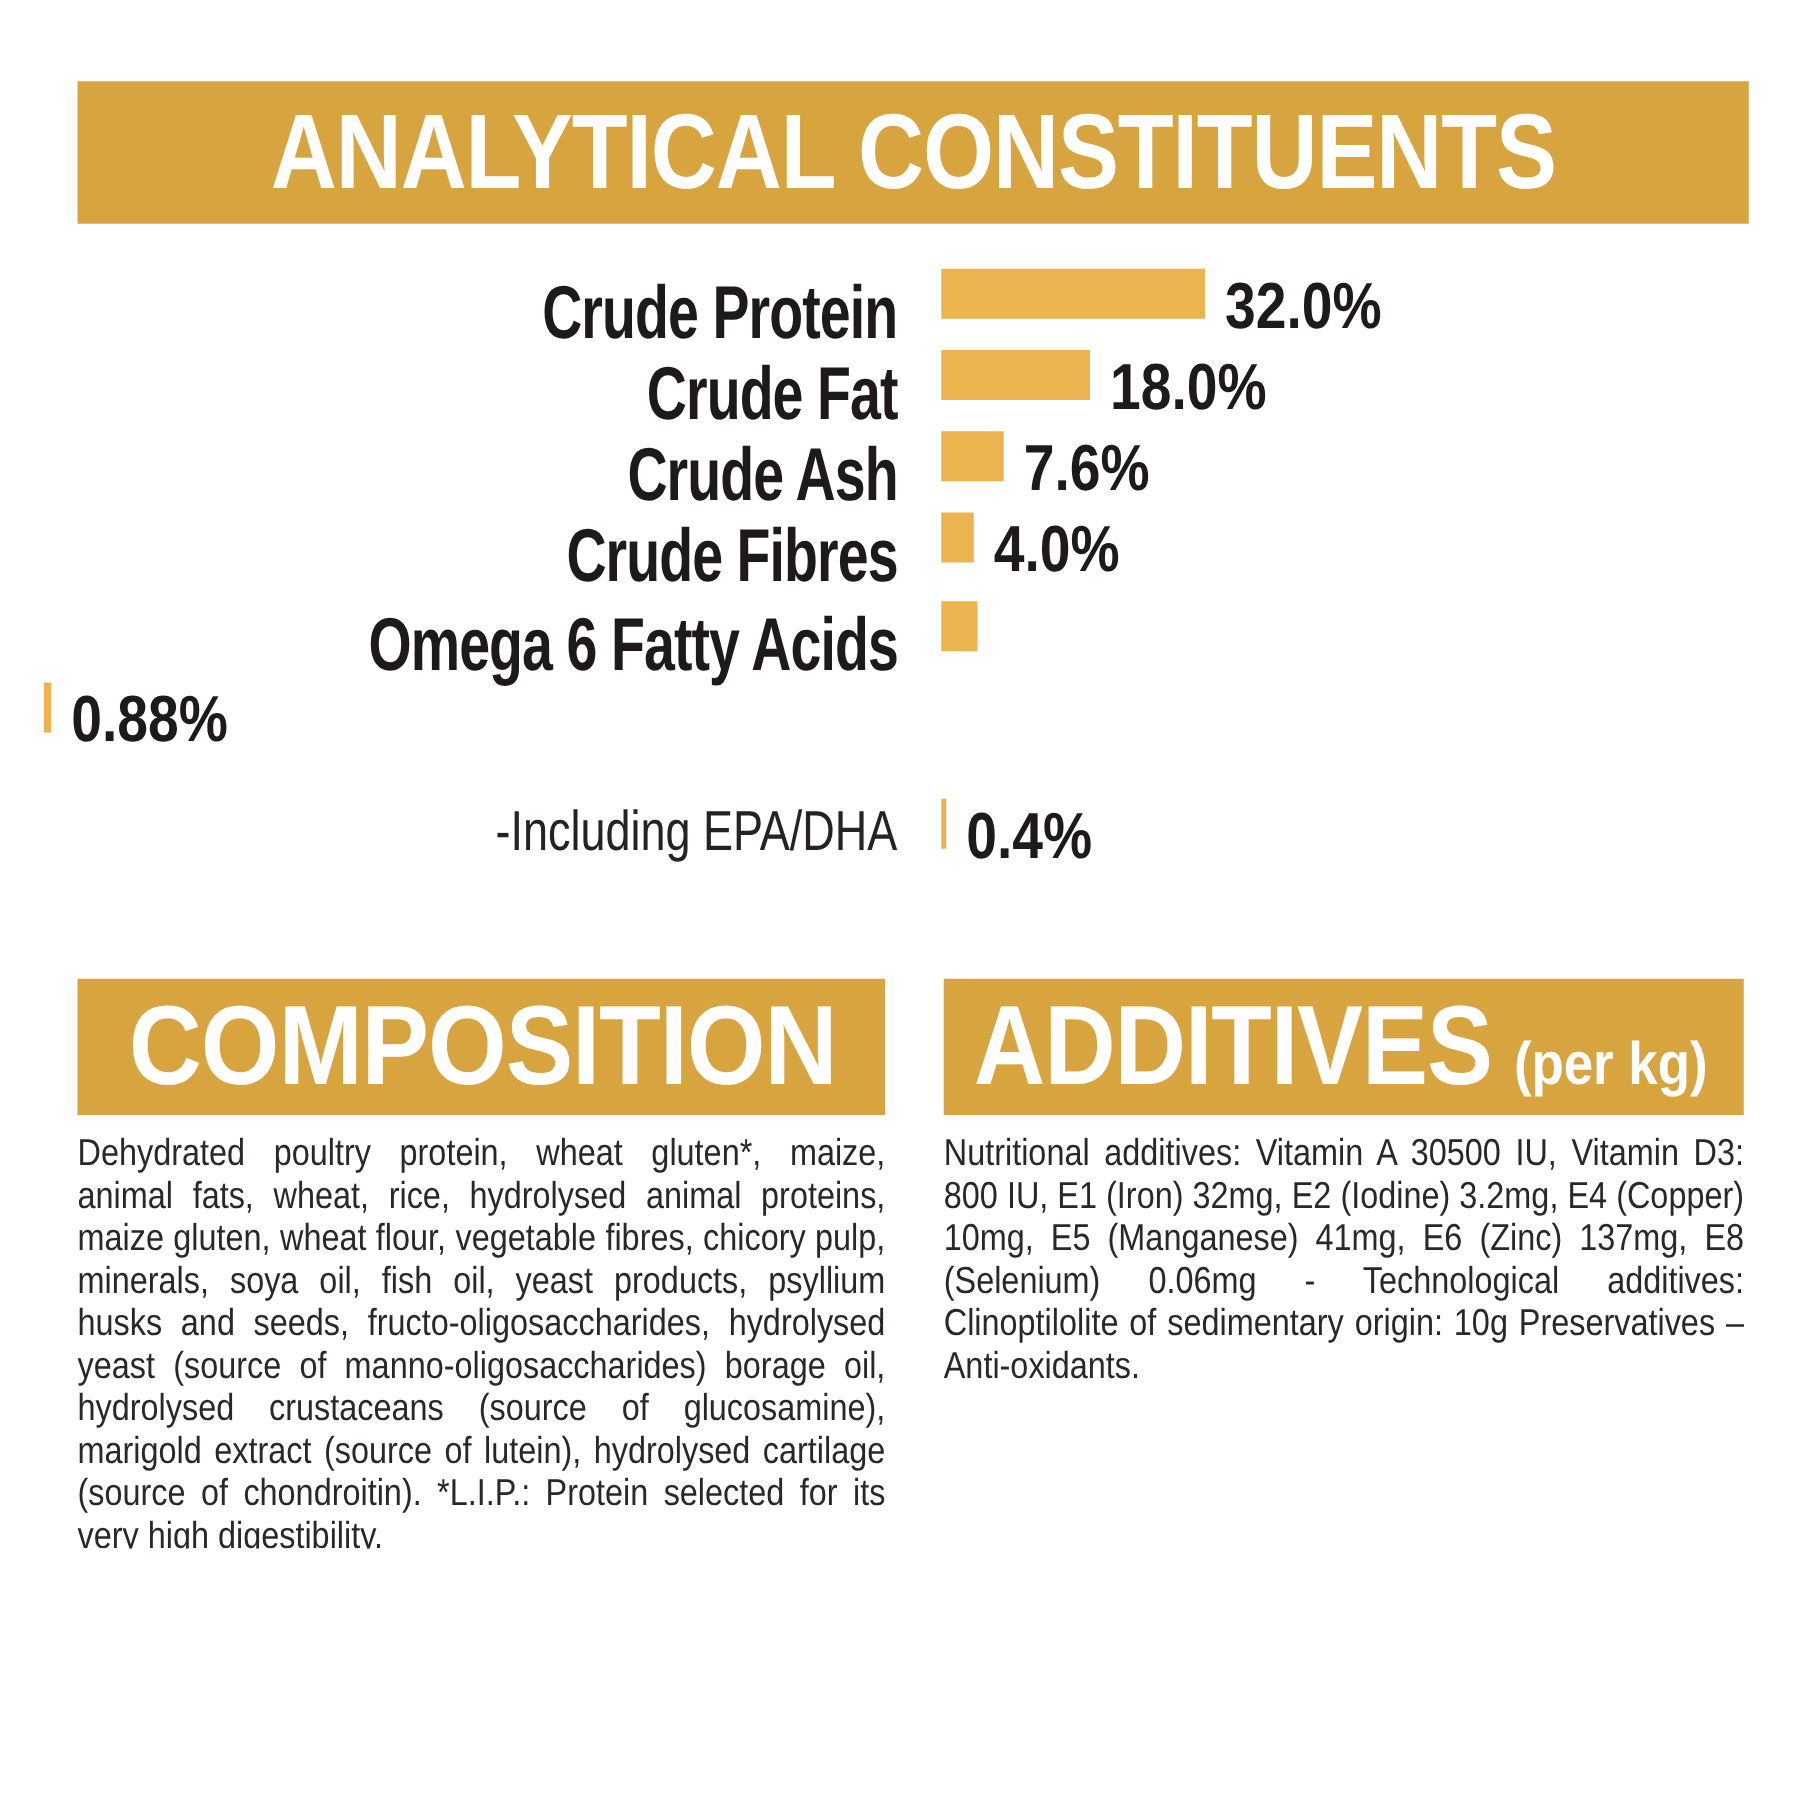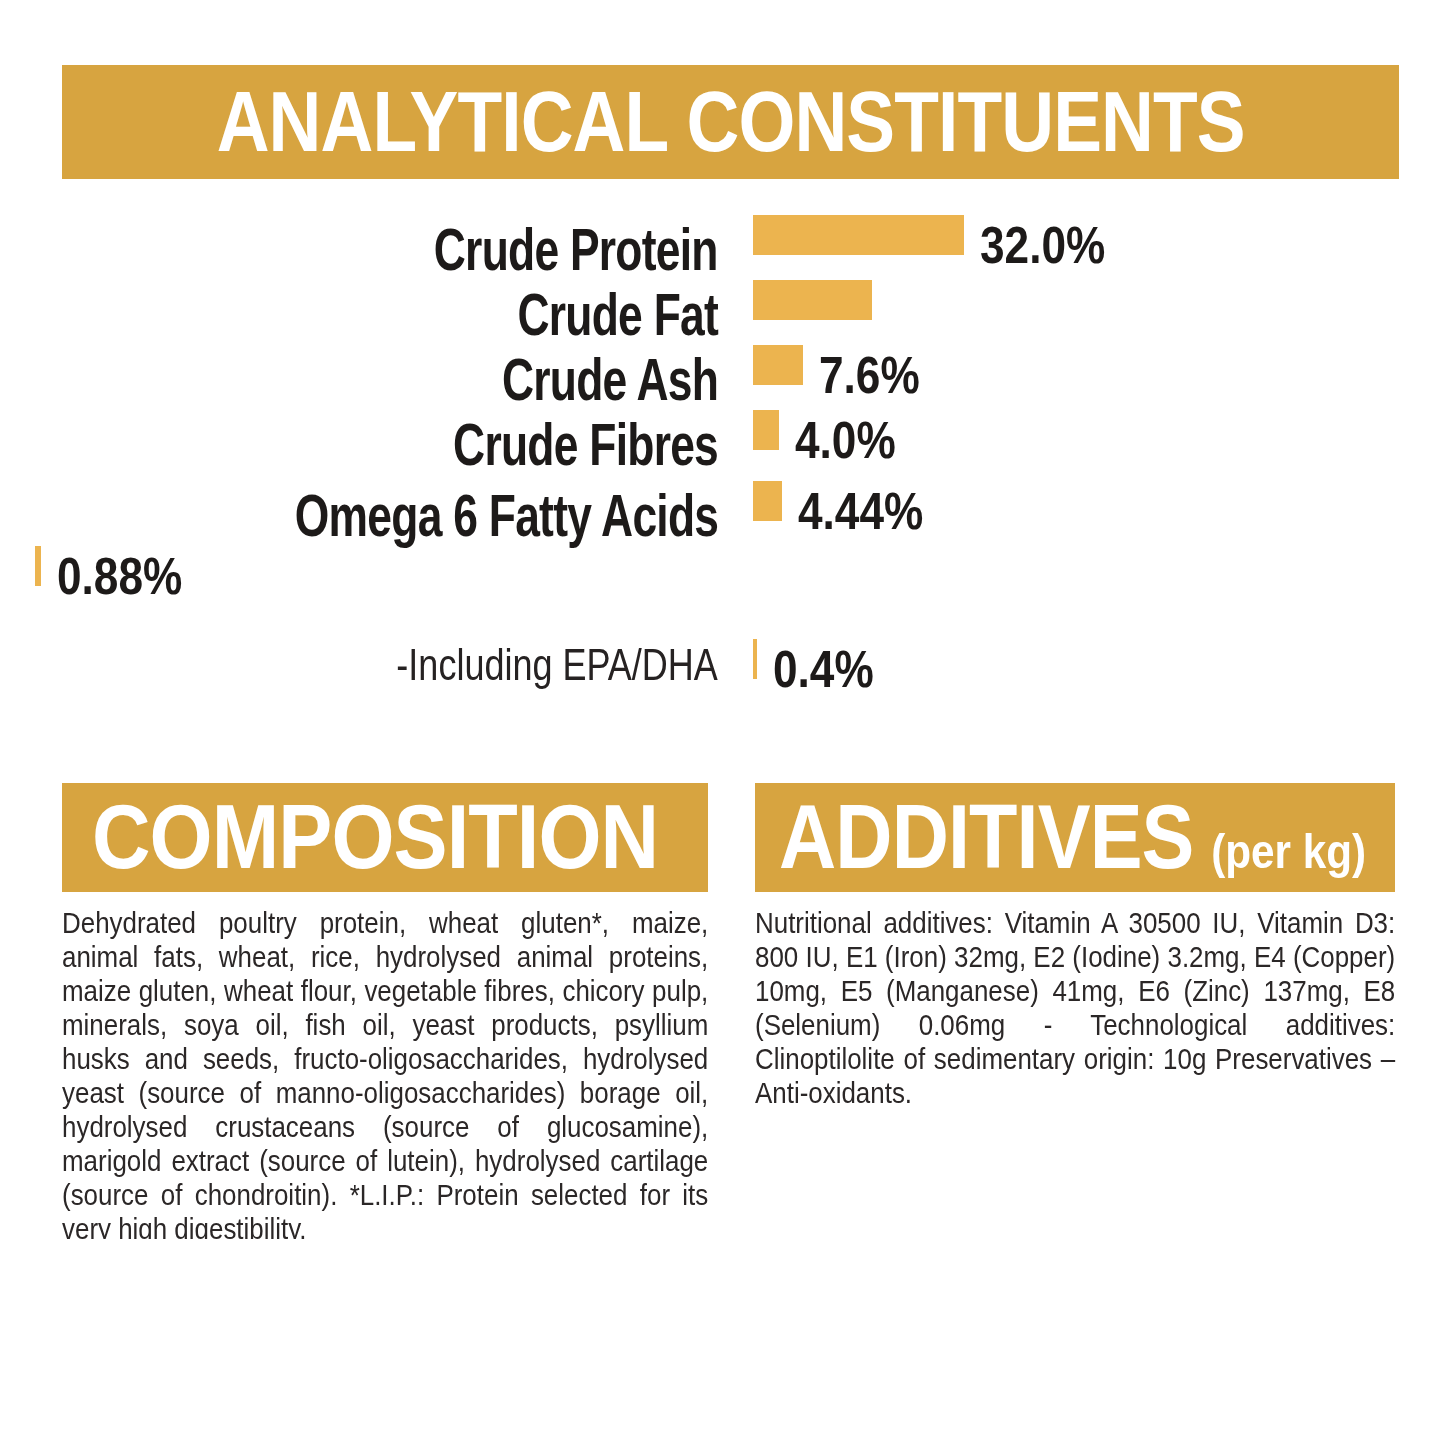--- a/index.html
+++ b/index.html
@@ -40,21 +40,21 @@
   .c-val{margin-left:16px;white-space:nowrap;}
   .c-val .inner{
     display:inline-block;font-size:52px;font-weight:bold;color:var(--ink);
     transform:scaleX(0.85);transform-origin:left center;white-space:nowrap;
   }
   
   .col{position:absolute;top:783px;}
   .col-left{left:62px;width:646px;}
   .col-right{left:755px;width:640px;}
   .band{height:109px;background:var(--gold-band);display:flex;align-items:center;}
-  .band-left{padding-left:30px;}
+  .band-left{padding-left:41px;}
   .band-right{padding-left:24px;}
   .band-title{
     color:#fff;font-weight:bold;font-size:90px;letter-spacing:-1px;white-space:nowrap;
     transform:scaleX(0.9);transform-origin:left center;
   }
   .band-title-row{
     display:flex;align-items:baseline;gap:20px;white-space:nowrap;
     transform:scaleX(0.88);transform-origin:left center;
   }
   .band-title-main{color:#fff;font-weight:bold;font-size:90px;letter-spacing:-1px;}
@@ -91,35 +91,35 @@
 
   <div class="chart" id="chart">
       <div class="chart-row">
         <div class="c-label"><span class="inner">Crude Protein</span></div>
         <div class="c-bar" style="width: 211.2px;"></div>
         <div class="c-val"><span class="inner">32.0%</span></div>
       </div>
       <div class="chart-row">
         <div class="c-label"><span class="inner">Crude Fat</span></div>
         <div class="c-bar" style="width: 118.8px;"></div>
+        <div class="c-val"><span class="inner">18.0%</span></div>
       </div>
       <div class="chart-row">
         <div class="c-label"><span class="inner">Crude Ash</span></div>
         <div class="c-bar" style="width: 50.16px;"></div>
         <div class="c-val"><span class="inner">7.6%</span></div>
       </div>
       <div class="chart-row">
         <div class="c-label"><span class="inner">Crude Fibres</span></div>
         <div class="c-bar" style="width: 26.4px;"></div>
         <div class="c-val"><span class="inner">4.0%</span></div>
       </div>
       <div class="chart-row gap-sm">
         <div class="c-label"><span class="inner">Omega 6 Fatty Acids</span></div>
         <div class="c-bar" style="width: 29.304px;"></div>
-        <div class="c-val"><span class="inner">4.44%</span></div>
       </div>
       <div class="chart-row">
         <div class="c-bar" style="width: 5.808px;"></div>
         <div class="c-val"><span class="inner">0.88%</span></div>
       </div>
       <div class="chart-row gap-md">
         <div class="c-label"><span class="inner light">-Including EPA/DHA</span></div>
         <div class="c-bar" style="width: 3.5px;"></div>
         <div class="c-val"><span class="inner">0.4%</span></div>
       </div>

